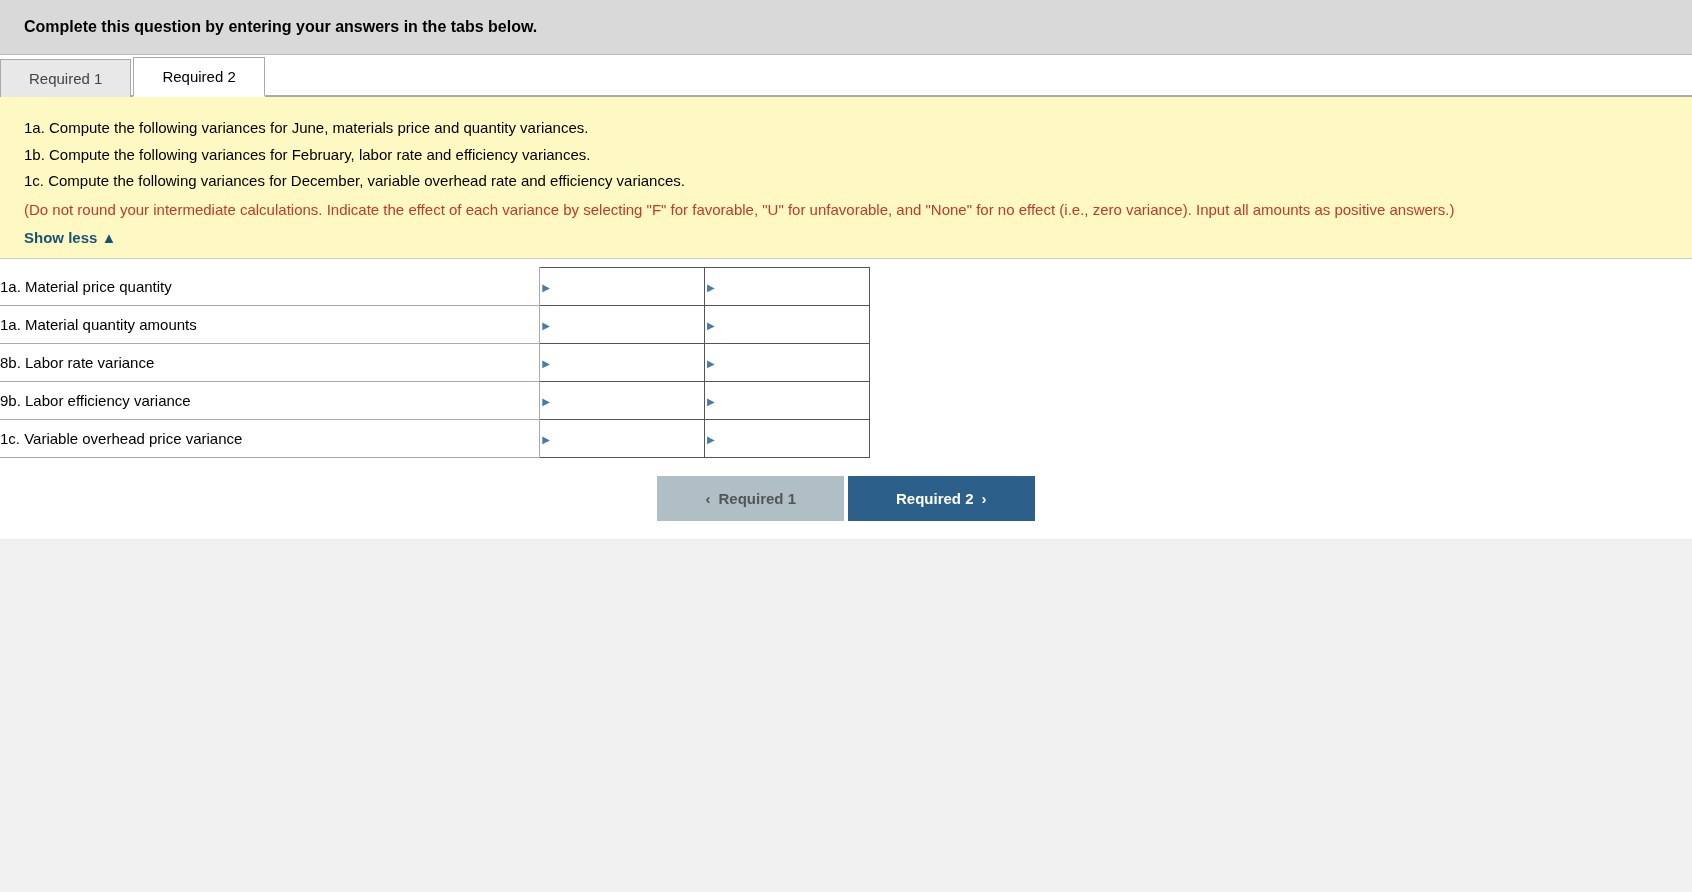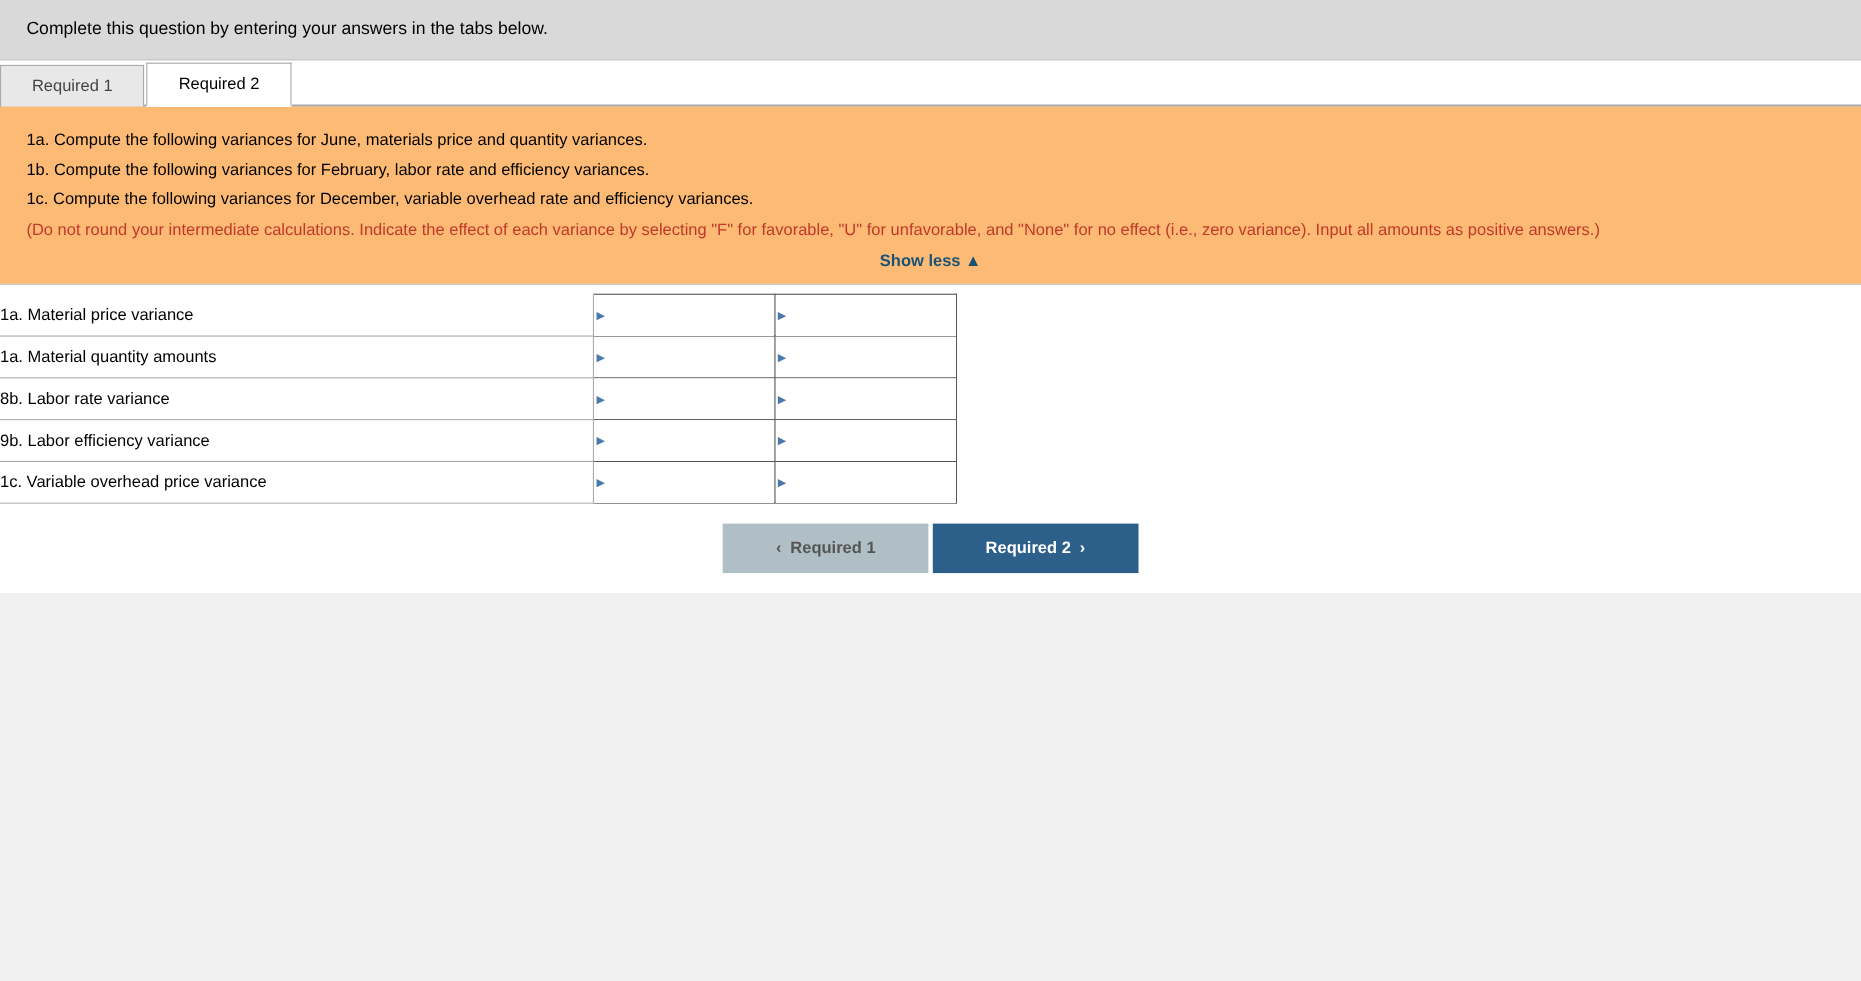--- a/index.html
+++ b/index.html
@@ -11,21 +11,21 @@
       min-height: 892px;
     }
 
     .top-banner {
       background: #d9d9d9;
       padding: 18px 24px 18px 24px;
       border-bottom: 1px solid #bbb;
     }
 
     .top-banner-text {
-      font-weight: normal;
+      font-weight: bold;
       font-size: 16px;
       color: #000;
     }
 
     .tabs-bar {
       background: #fff;
       display: flex;
       align-items: flex-end;
       padding: 0 0 0 0;
       border-bottom: 2px solid #aaa;
@@ -51,42 +51,42 @@
       z-index: 2;
       font-weight: normal;
     }
 
     .tab.inactive {
       background: #e8e8e8;
       color: #444;
     }
 
     .instruction-box {
-      background: #fdba74;
+      background: #fef9c3;
       padding: 20px 24px 12px 24px;
       border-bottom: 1px solid #c0d0e0;
       position: relative;
     }
 
     .instruction-line {
       color: #000;
       margin-bottom: 4px;
       font-size: 15px;
       line-height: 1.5;
     }
 
     .instruction-warning {
       color: #c0392b;
       font-size: 15px;
       line-height: 1.5;
       margin-top: 6px;
     }
 
     .show-less {
-      text-align: center;
+      text-align: left;
       color: #1a5276;
       font-weight: bold;
       font-size: 15px;
       margin-top: 8px;
       cursor: pointer;
     }
 
     .variance-table {
       width: 870px;
       border-collapse: collapse;
@@ -223,21 +223,21 @@
   <div class="show-less">
     <span>Show less ▲</span>
   </div>
 </div>
 
 <div class="content-area">
   <div class="table-wrapper">
     <table class="variance-table">
       <tbody id="variance-tbody">
       <tr class="variance-row">
-            <td class="row-label">1a. Material price variance</td>
+            <td class="row-label">1a. Material price quantity</td>
             <td class="input-cell"><span class="cell-arrow">▶</span><input type="text" style=""></td>
             <td class="input-cell"><span class="cell-arrow">▶</span><input type="text" style=""></td>
           </tr>
           <tr class="variance-row">
             <td class="row-label">1a. Material quantity amounts</td>
             <td class="input-cell"><span class="cell-arrow">▶</span><input type="text" style=""></td>
             <td class="input-cell"><span class="cell-arrow">▶</span><input type="text" style=""></td>
           </tr>
           <tr class="variance-row">
             <td class="row-label">8b. Labor rate variance</td>

